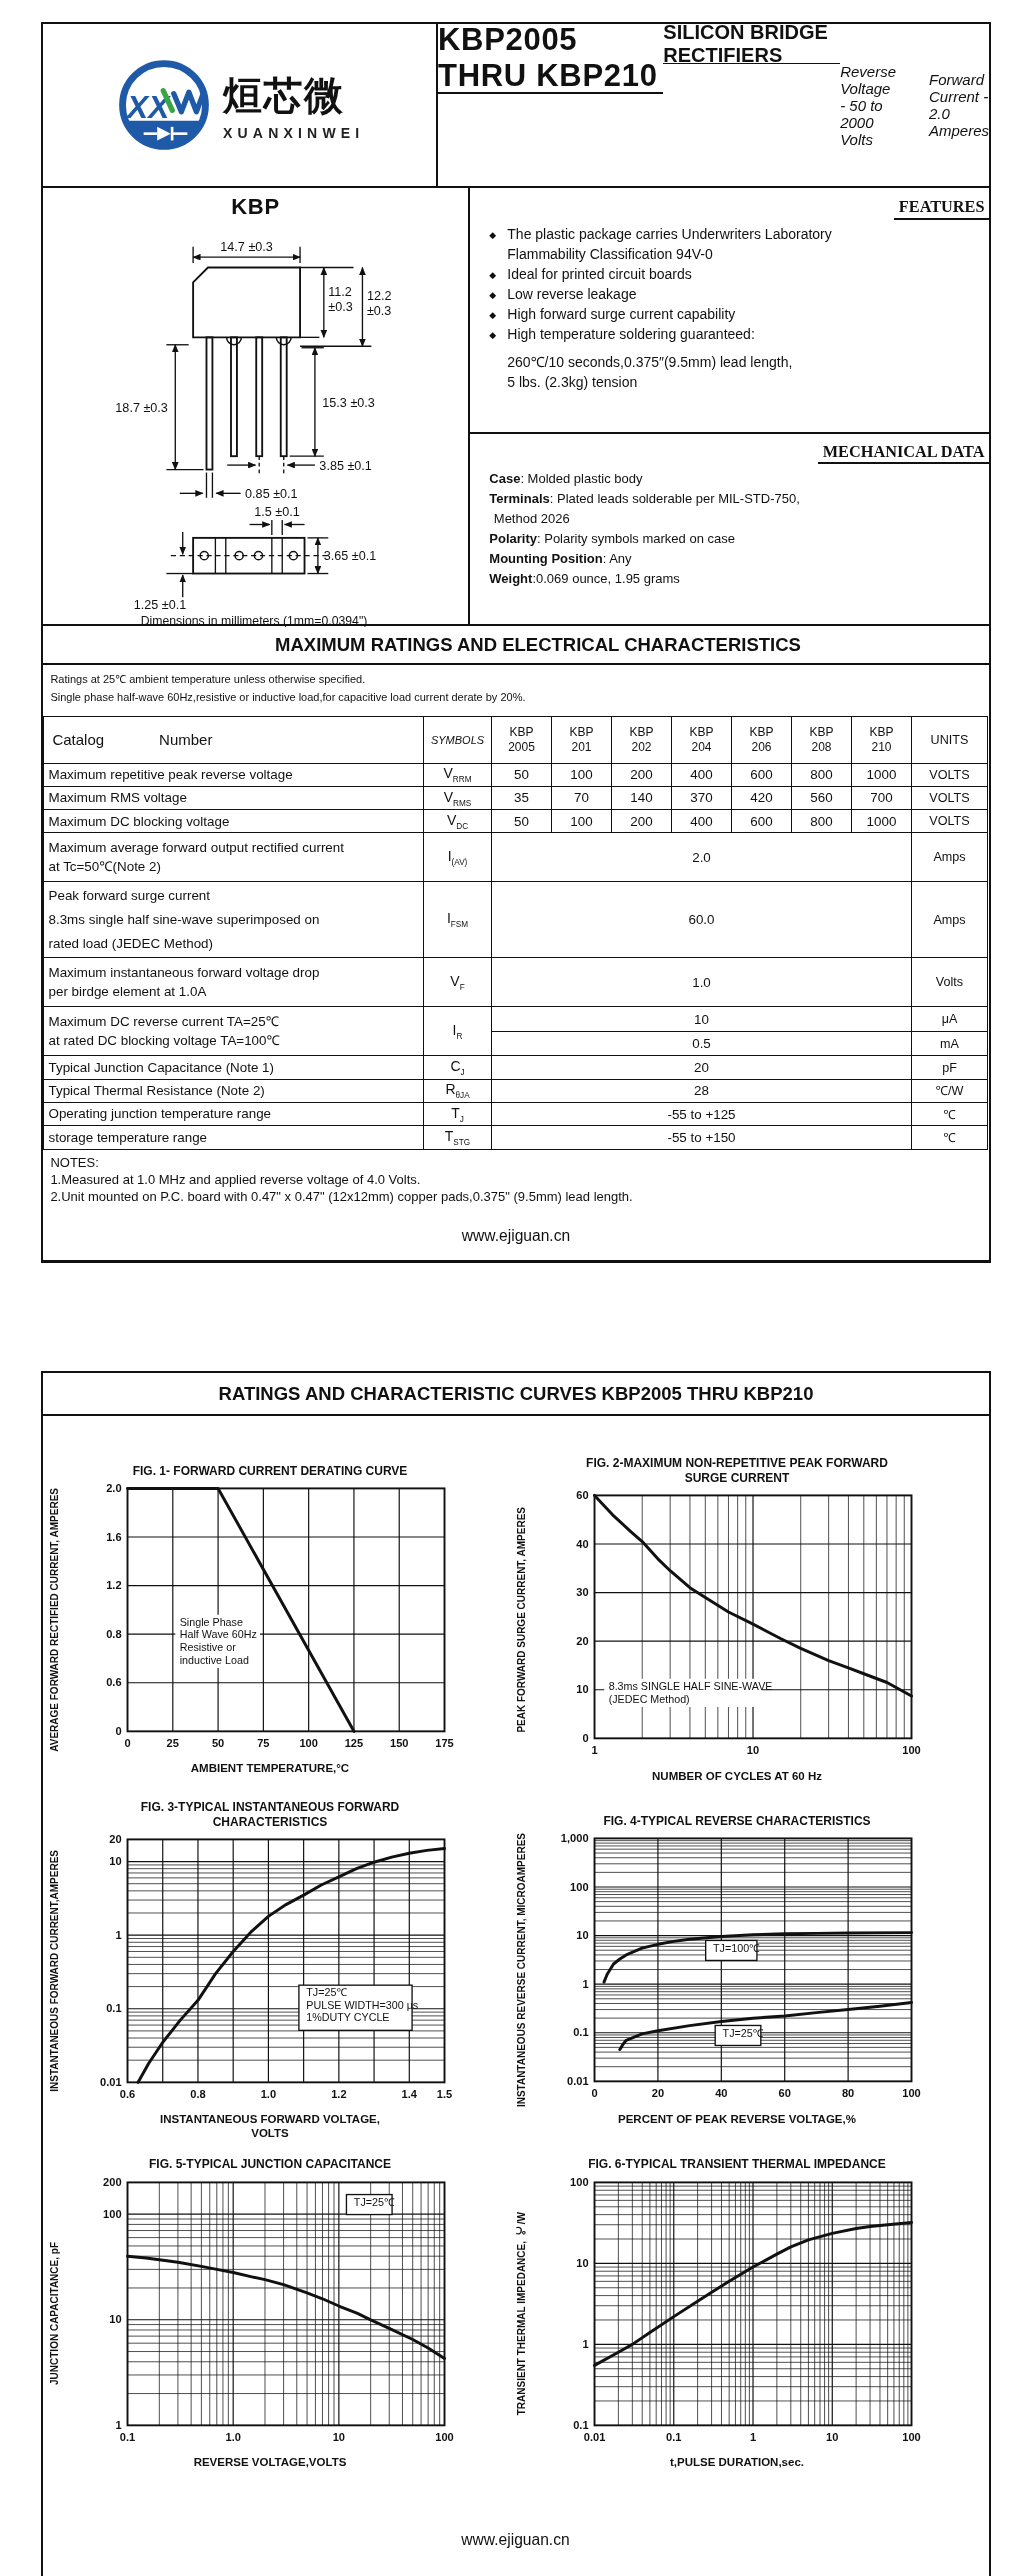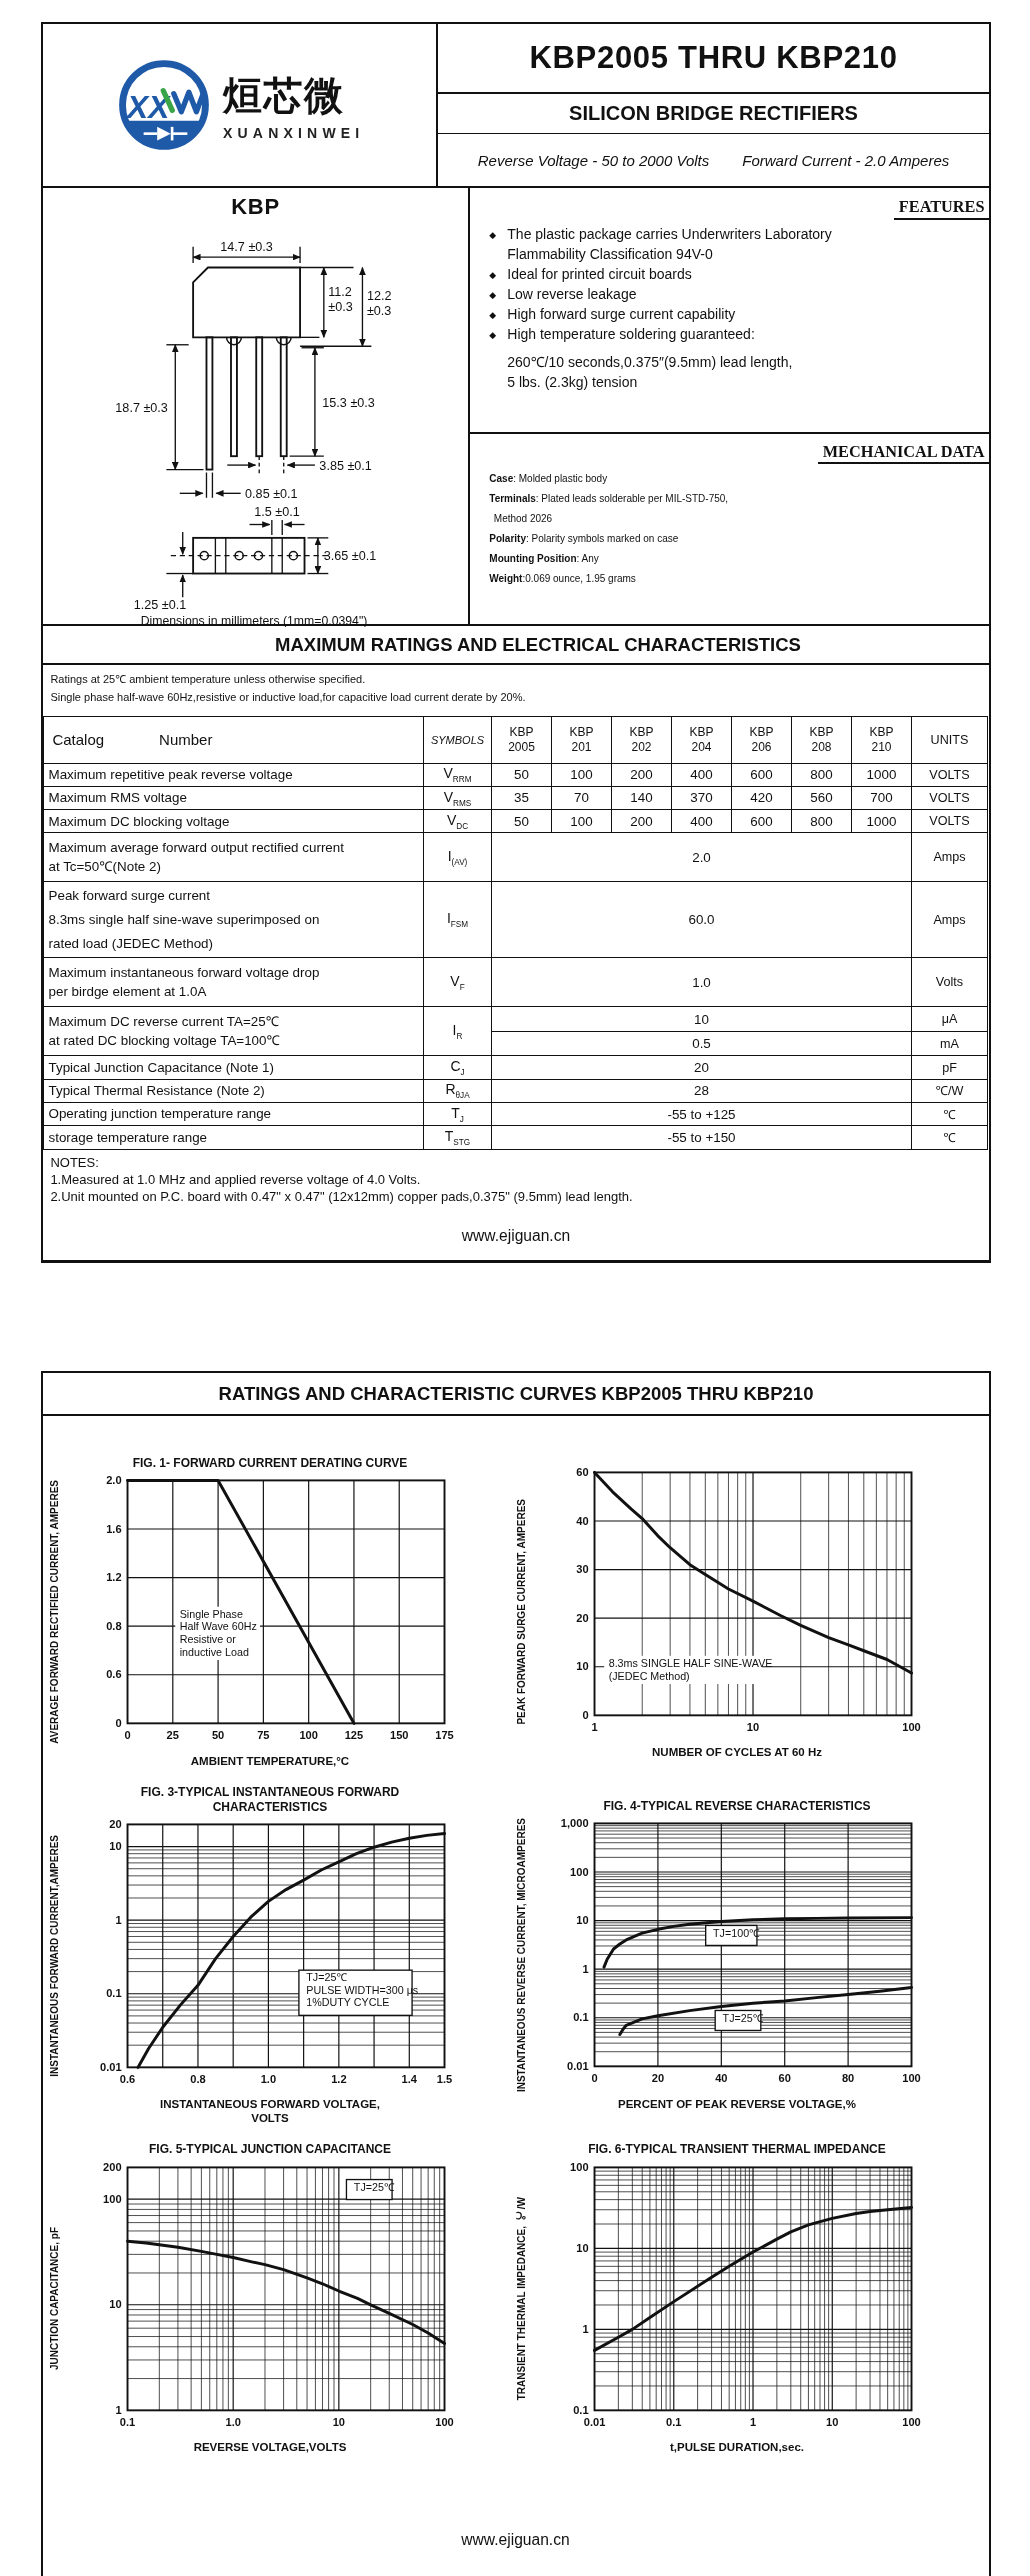--- a/index.html
+++ b/index.html
@@ -5,39 +5,39 @@
   html,body{margin:0;padding:0;background:#fff;}
   body{width:1031px;height:2576px;position:relative;font-family:"Liberation Sans",sans-serif;color:#111;}
   .page{position:absolute;left:41px;width:950px;background:#fff;border:2.2px solid #111;box-sizing:border-box;}
   #page1{top:22px;height:1241px;border-bottom-width:3.7px;}
   #page2{top:1371px;height:1376px;border-bottom-width:4.5px;}
   
   .hdr{display:flex;height:162px;border-bottom:2.2px solid #111;}
   .hdr-logo{width:393px;border-right:2.2px solid #111;display:flex;align-items:center;justify-content:center;gap:10.4px;}
   .logo-txt .cn{font-size:39px;font-weight:bold;letter-spacing:1.5px;color:#111;}
   .logo-txt .en{font-size:14px;font-weight:bold;letter-spacing:5.2px;color:#222;margin-top:1.5px;}
-  .hdr-right{flex:1;display:flex;flex-direction:column;}
+  .hdr-right{flex:1;display:flex;flex-direction:row;}
   .hdr-title{height:68px;display:flex;align-items:center;justify-content:center;font-size:31px;font-weight:bold;border-bottom:2.2px solid #111;letter-spacing:0.7px;}
   .hdr-sub{height:39px;display:flex;align-items:center;justify-content:center;font-size:20px;font-weight:bold;border-bottom:1.5px solid #111;}
   .hdr-tag{flex:1;display:flex;align-items:center;justify-content:center;gap:33px;font-style:italic;font-size:15px;}
   
   .main-cols{display:flex;height:436px;border-bottom:2.2px solid #111;}
   .col-left{width:427px;border-right:2.2px solid #111;box-sizing:border-box;}
   .col-left h2{margin:6px 0 0 0;text-align:center;font-size:22px;letter-spacing:0.7px;}
   .col-right{flex:1;display:flex;flex-direction:column;}
   .features{height:246px;border-bottom:2.2px solid #111;box-sizing:border-box;padding:4.5px 0 0 0;}
   .sec-head{text-align:right;font-size:16.3px;font-weight:bold;margin:4.5px 0 7.4px 0;font-family:Liberation Serif, serif;}
   .sec-head span{border-bottom:2.2px solid #111;padding:0 4.5px 1.5px 4.5px;}
   .feat-list{list-style:none;margin:3px 0 0 0;padding:0 10.4px 0 19.3px;font-size:14px;line-height:20px;}
   .feat-list li{position:relative;padding-left:18px;}
   .feat-list li.cont{padding-left:18px;}
   .feat-list li.gap{margin-top:7.4px;}
   .feat-list li .blt{position:absolute;left:0;top:0.7px;font-size:9px;}
   .mech{flex:1;padding:3px 0 0 0;}
-  .mech-list{margin:4.5px 0 0 0;padding:0 10.4px 0 19.3px;font-size:10px;line-height:20px;}
+  .mech-list{margin:4.5px 0 0 0;padding:0 10.4px 0 19.3px;font-size:13px;line-height:20px;}
   .mech-list .lab{font-weight:bold;}
   .mech-list .cont2{padding-left:4.5px;}
   
   .banner{height:37px;display:flex;align-items:center;justify-content:center;font-size:18.5px;font-weight:bold;border-bottom:2.2px solid #111;padding-left:44px;}
   .intro{height:46px;padding:4.5px 0 0 7.4px;font-size:11px;line-height:18.5px;}
   
   #ratings-table{padding:0;}
   #ratings-table table{border-collapse:collapse;table-layout:fixed;width:945px;}
   #ratings-table td,#ratings-table th{border:1.5px solid #111;font-weight:normal;overflow:hidden;}
   th.cath{text-align:left;}
@@ -441,21 +441,24 @@
             <text x="56" y="211.79999999999998" text-anchor="end" font-size="15" font-weight="bold" fill="#111">0.8</text>
             <text x="56" y="146.20000000000002" text-anchor="end" font-size="15" font-weight="bold" fill="#111">1.2</text>
             <text x="56" y="80.59999999999997" text-anchor="end" font-size="15" font-weight="bold" fill="#111">1.6</text>
             <text x="56" y="15" text-anchor="end" font-size="15" font-weight="bold" fill="#111">2.0</text>
           </svg><div class="fxlab">
             <div>AMBIENT TEMPERATURE,°C</div>
           </div></div>
       </div>
       <div class="fig">
         <div class="ylab">PEAK  FORWARD SURGE CURRENT, AMPERES</div>
-        <div class="figmain"><svg width="375" height="277" viewBox="0 0 506 374">
+        <div class="figmain"><div class="ftitle">
+            <div>FIG. 2-MAXIMUM NON-REPETITIVE PEAK FORWARD</div>
+            <div>SURGE CURRENT</div>
+          </div><svg width="375" height="277" viewBox="0 0 506 374">
             <line x1="128.420419072092" y1="10" x2="128.420419072092" y2="338" stroke="#111" stroke-width="1"></line>
             <line x1="166.10394851000774" y1="10" x2="166.10394851000774" y2="338" stroke="#111" stroke-width="1"></line>
             <line x1="192.84083814418395" y1="10" x2="192.84083814418395" y2="338" stroke="#111" stroke-width="1"></line>
             <line x1="213.57958092790804" y1="10" x2="213.57958092790804" y2="338" stroke="#111" stroke-width="1"></line>
             <line x1="230.52436758209973" y1="10" x2="230.52436758209973" y2="338" stroke="#111" stroke-width="1"></line>
             <line x1="244.85098056305097" y1="10" x2="244.85098056305097" y2="338" stroke="#111" stroke-width="1"></line>
             <line x1="257.2612572162759" y1="10" x2="257.2612572162759" y2="338" stroke="#111" stroke-width="1"></line>
             <line x1="268.2078970200155" y1="10" x2="268.2078970200155" y2="338" stroke="#111" stroke-width="1"></line>
             <line x1="278" y1="10" x2="278" y2="338" stroke="#111" stroke-width="1.6"></line>
             <line x1="342.420419072092" y1="10" x2="342.420419072092" y2="338" stroke="#111" stroke-width="1"></line>

